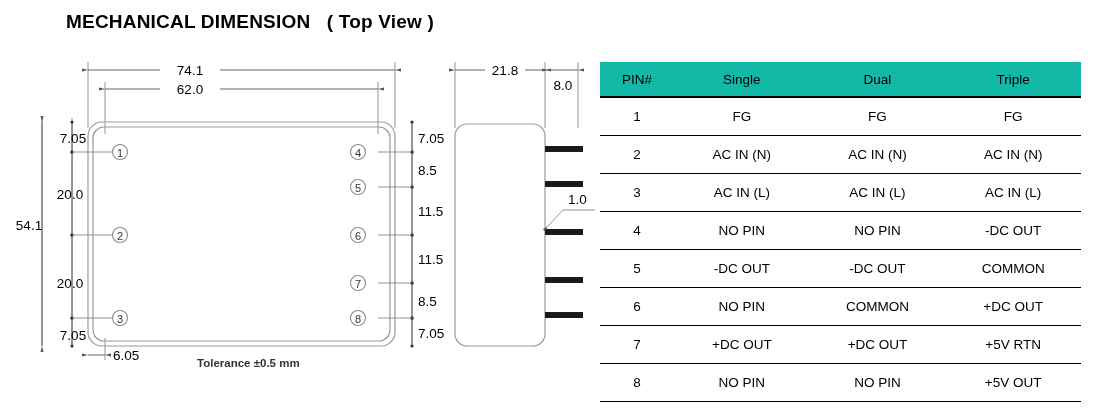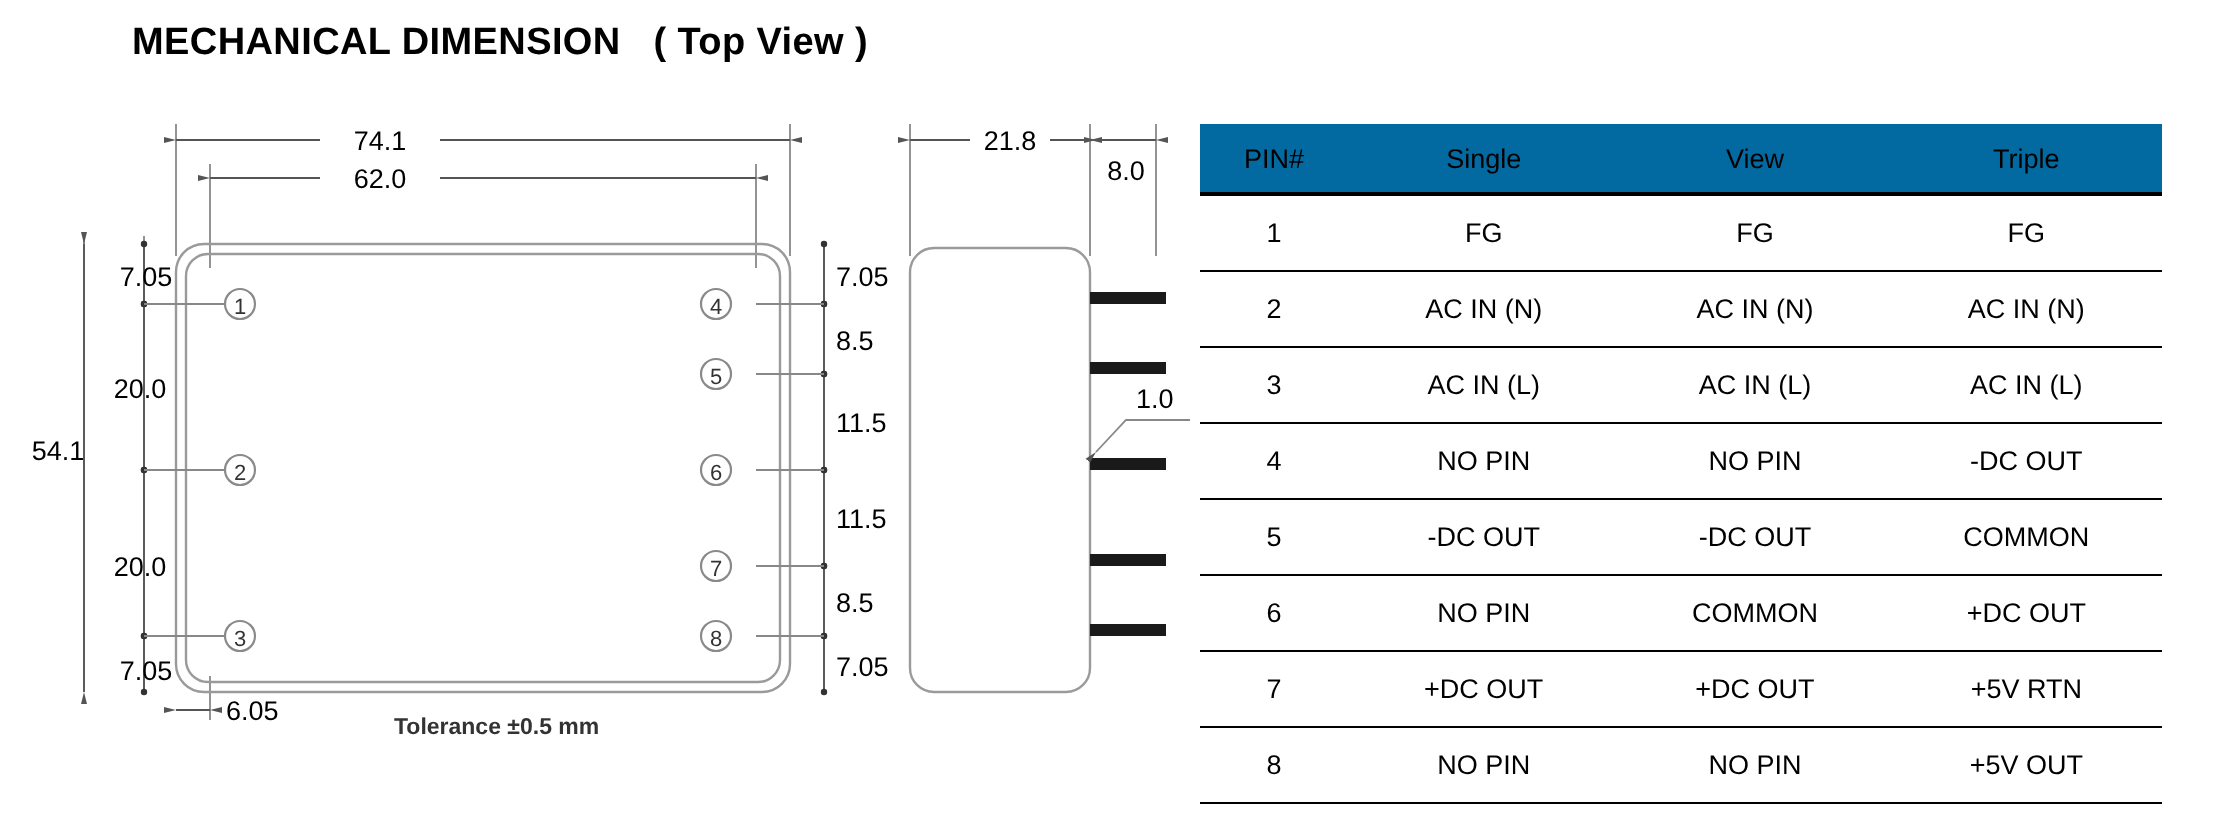--- a/index.html
+++ b/index.html
@@ -49,21 +49,21 @@
     font-size: 13.5px;
   }
   #pin-table th, #pin-table td {
     height: 37px;
     padding: 0;
     text-align: center;
     vertical-align: middle;
     font-weight: normal;
   }
   #pin-table thead th {
-    background: #0369a1;
+    background: #14b8a6;
     border-bottom: 2px solid #000;
     height: 34px;
   }
   #pin-table tbody tr td {
     border-bottom: 1.6px solid #000;
   }
   #pin-table tbody tr:last-child td {
     border-bottom: 1.6px solid #000;
   }
   .col-pin   { width: 74px; }
@@ -237,21 +237,21 @@
       <text x="568" y="156" font-size="13.5" fill="#000" text-anchor="start" font-family="Liberation Sans, sans-serif">1.0</text>
     </g>
   </svg>
 </div>
 
 <table id="pin-table">
   <thead>
     <tr>
       <th class="col-pin">PIN#</th>
       <th class="col-data">Single</th>
-      <th class="col-data">View</th>
+      <th class="col-data">Dual</th>
       <th class="col-data">Triple</th>
     </tr>
   </thead>
   <tbody>
     <tr>
       <td>1</td>
       <td>FG</td>
       <td>FG</td>
       <td>FG</td>
     </tr>

